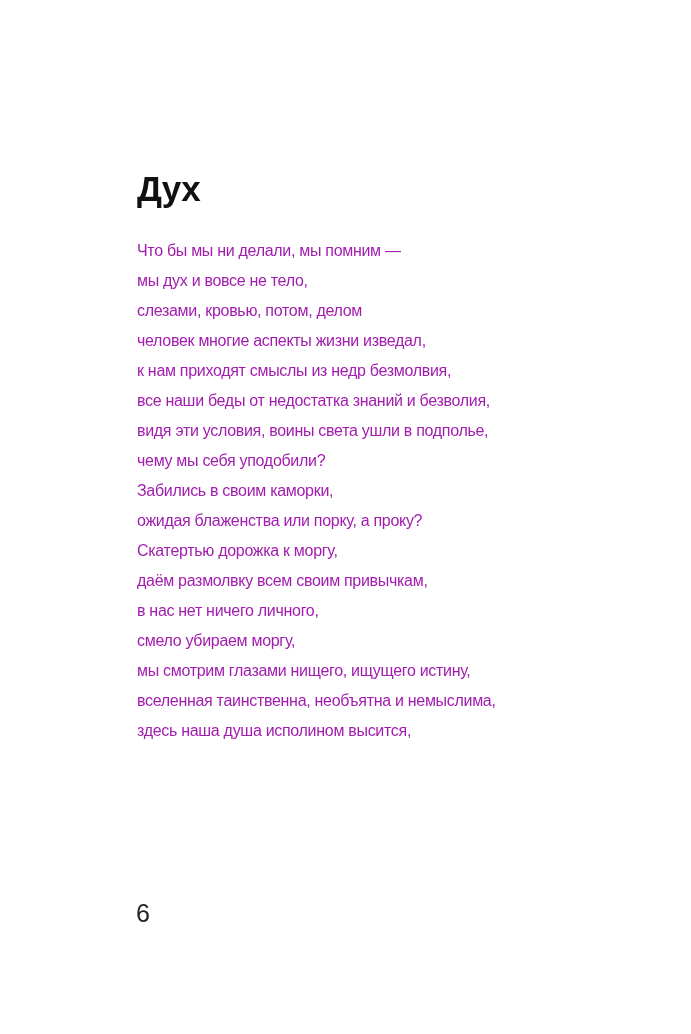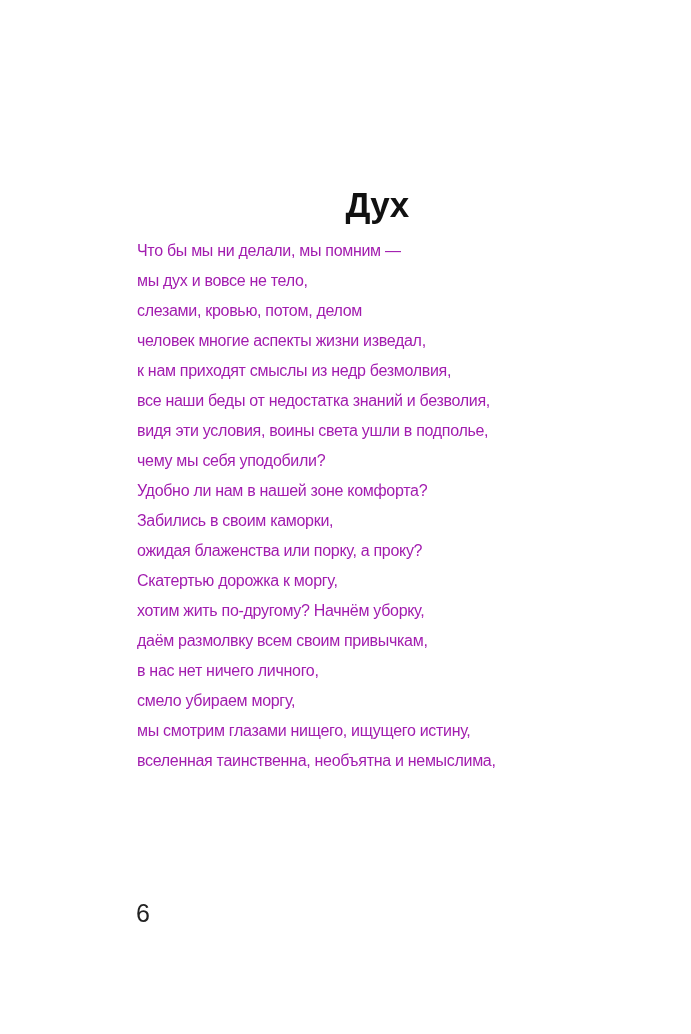--- a/index.html
+++ b/index.html
@@ -14,22 +14,22 @@
     height: 1034px;
     background: #ffffff;
     overflow: hidden;
     font-family: "Liberation Sans", sans-serif;
   }
   .poem-title {
     position: absolute;
     left: 137px;
     top: 168px;
     width: 448px;
-    margin: 16px;
-    text-align: center;
+    margin: 0;
+    text-align: left;
     font-size: 35px;
     font-weight: bold;
     letter-spacing: -0.5px;
     color: #111111;
     line-height: 42px;
   }
   .poem {
     position: absolute;
     left: 137px;
     top: 236px;
@@ -60,26 +60,25 @@
 
   <div class="poem" id="poem">
       <div class="poem-line">Что бы мы ни делали, мы помним —</div>
       <div class="poem-line">мы дух и вовсе не тело,</div>
       <div class="poem-line">слезами, кровью, потом, делом</div>
       <div class="poem-line">человек многие аспекты жизни изведал,</div>
       <div class="poem-line">к нам приходят смыслы из недр безмолвия,</div>
       <div class="poem-line">все наши беды от недостатка знаний и безволия,</div>
       <div class="poem-line">видя эти условия, воины света ушли в подполье,</div>
       <div class="poem-line">чему мы себя уподобили?</div>
-      <div class="poem-line">Удобно ли нам в нашей зоне комфорта?</div>
       <div class="poem-line">Забились в своим каморки,</div>
       <div class="poem-line">ожидая блаженства или порку, а проку?</div>
       <div class="poem-line">Скатертью дорожка к моргу,</div>
-      <div class="poem-line">хотим жить по-другому? Начнём уборку,</div>
       <div class="poem-line">даём размолвку всем своим привычкам,</div>
       <div class="poem-line">в нас нет ничего личного,</div>
       <div class="poem-line">смело убираем моргу,</div>
       <div class="poem-line">мы смотрим глазами нищего, ищущего истину,</div>
       <div class="poem-line">вселенная таинственна, необъятна и немыслима,</div>
+      <div class="poem-line">здесь наша душа исполином высится,</div>
     </div>
 
   <div class="page-number">6</div>
 </div>
 
 </body></html>

